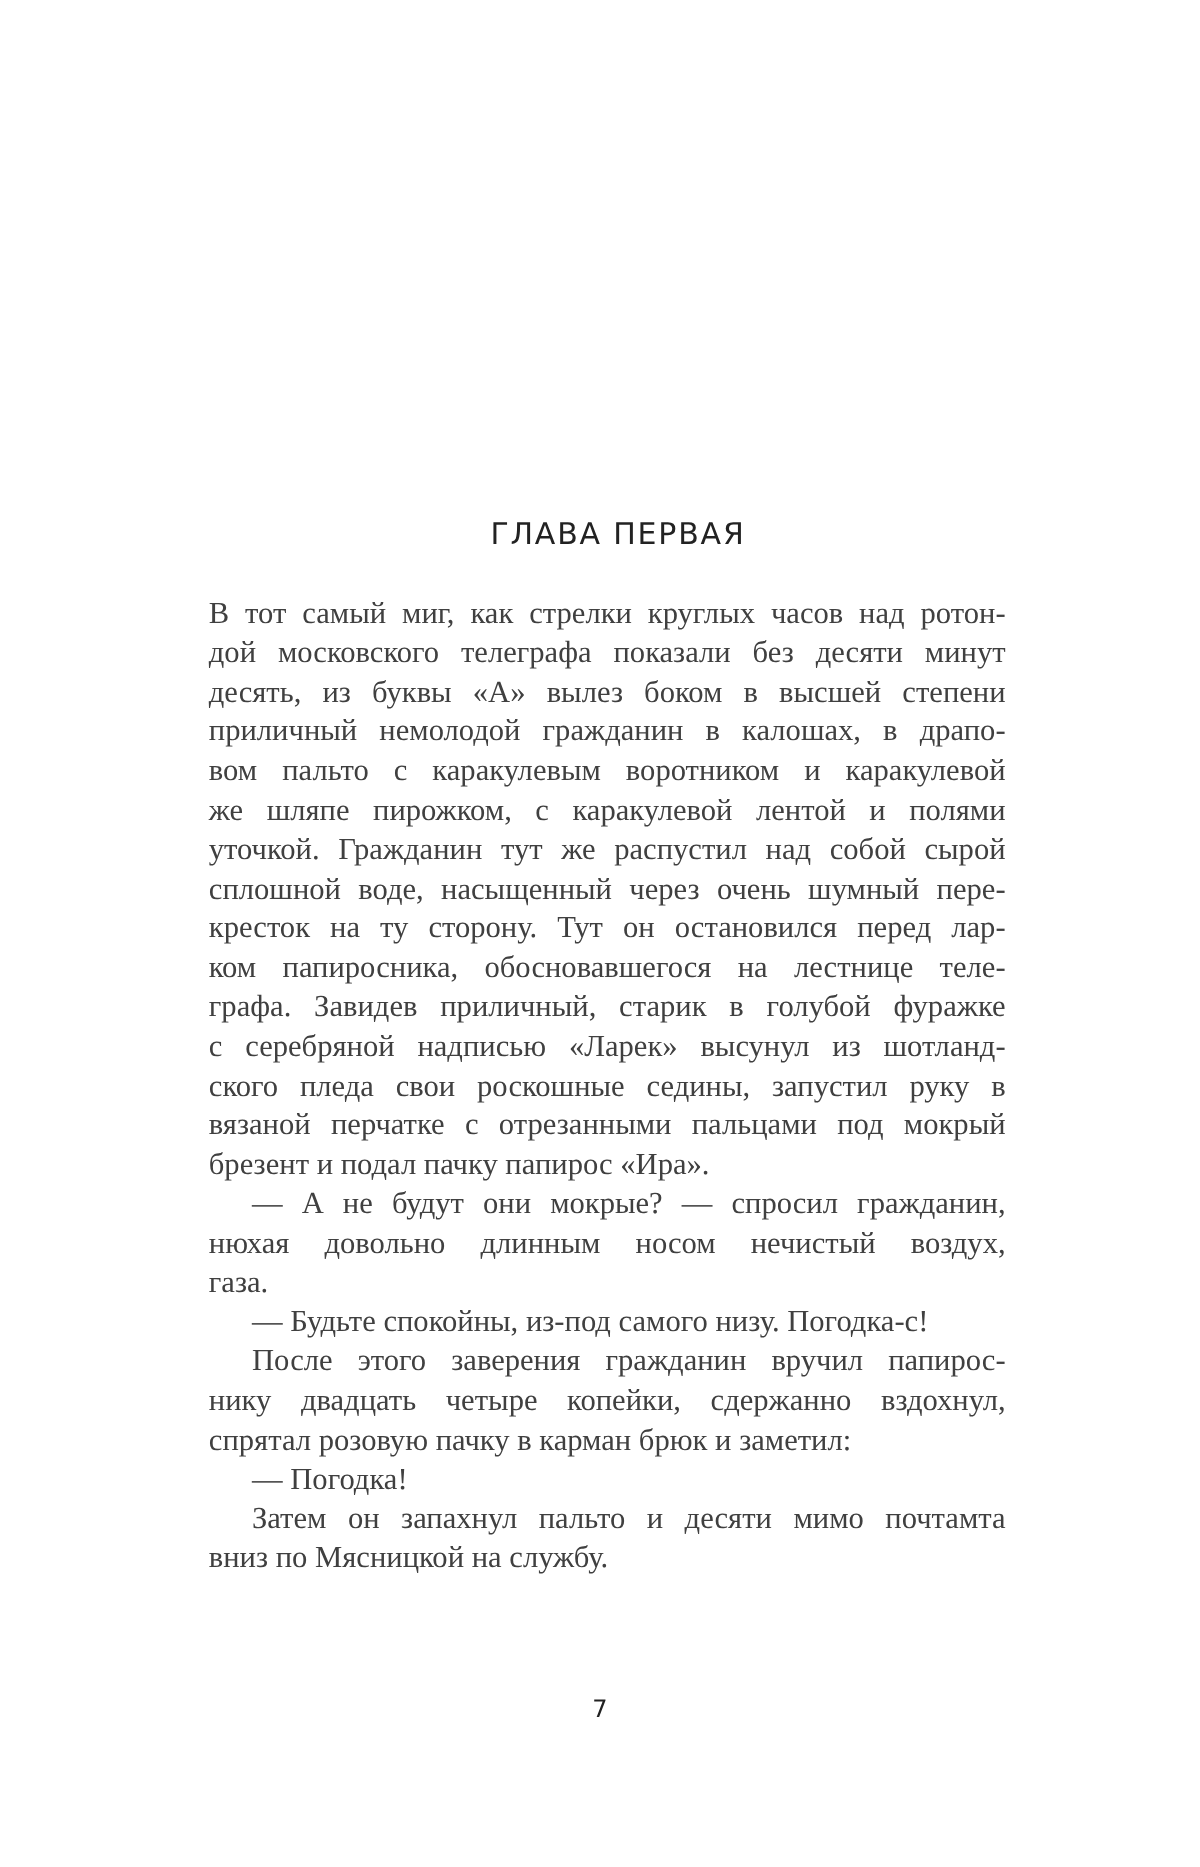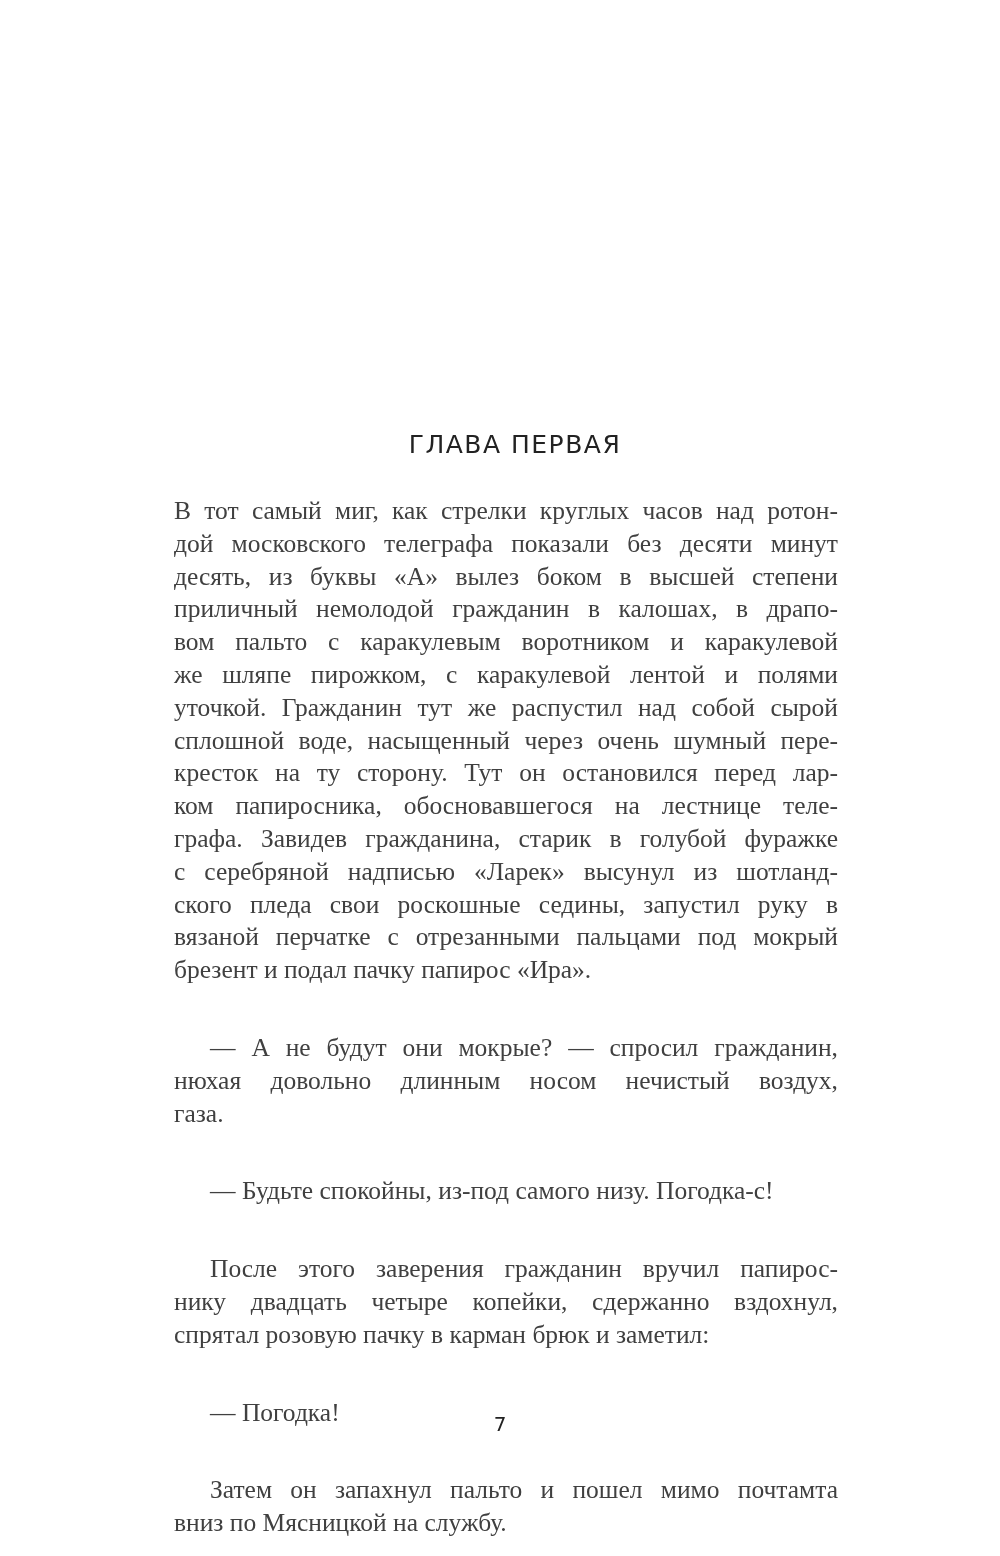--- a/index.html
+++ b/index.html
@@ -50,21 +50,20 @@
       white-space: nowrap;
       text-align: justify;
       text-align-last: justify;
       height: 32.8px;
     }
     .line.last {
       text-align-last: left;
     }
     .line.indent {
       padding-left: 36px;
-      margin-top: 45px;
     }
     .page-number {
       position: absolute;
       left: 0;
       width: 1000px;
       top: 1412px;
       text-align: center;
       font-family: "DejaVu Sans", sans-serif;
       font-size: 20px;
       color: #222;
@@ -80,31 +79,31 @@
       <span class="line">В тот самый миг, как стрелки круглых часов над ротон-</span>
       <span class="line">дой московского телеграфа показали без десяти минут</span>
       <span class="line">десять, из буквы «А» вылез боком в высшей степени</span>
       <span class="line">приличный немолодой гражданин в калошах, в драпо-</span>
       <span class="line">вом пальто с каракулевым воротником и каракулевой</span>
       <span class="line">же шляпе пирожком, с каракулевой лентой и полями</span>
       <span class="line">уточкой. Гражданин тут же распустил над собой сырой</span>
       <span class="line">сплошной воде, насыщенный через очень шумный пере-</span>
       <span class="line">кресток на ту сторону. Тут он остановился перед лар-</span>
       <span class="line">ком папиросника, обосновавшегося на лестнице теле-</span>
-      <span class="line">графа. Завидев гражданина, старик в голубой фуражке</span>
+      <span class="line">графа. Завидев приличный, старик в голубой фуражке</span>
       <span class="line">с серебряной надписью «Ларек» высунул из шотланд-</span>
       <span class="line">ского пледа свои роскошные седины, запустил руку в</span>
       <span class="line">вязаной перчатке с отрезанными пальцами под мокрый</span>
       <span class="line last">брезент и подал пачку папирос «Ира».</span>
       <span class="line indent">— А не будут они мокрые? — спросил гражданин,</span>
       <span class="line">нюхая довольно длинным носом нечистый воздух,</span>
       <span class="line last">газа.</span>
       <span class="line indent last">— Будьте спокойны, из-под самого низу. Погодка-с!</span>
       <span class="line indent">После этого заверения гражданин вручил папирос-</span>
       <span class="line">нику двадцать четыре копейки, сдержанно вздохнул,</span>
       <span class="line last">спрятал розовую пачку в карман брюк и заметил:</span>
       <span class="line indent last">— Погодка!</span>
-      <span class="line indent">Затем он запахнул пальто и пошел мимо почтамта</span>
+      <span class="line indent">Затем он запахнул пальто и десяти мимо почтамта</span>
       <span class="line last">вниз по Мясницкой на службу.</span>
     </div>
 
   <div class="page-number">7</div>
 </div>
 
 </body></html>

